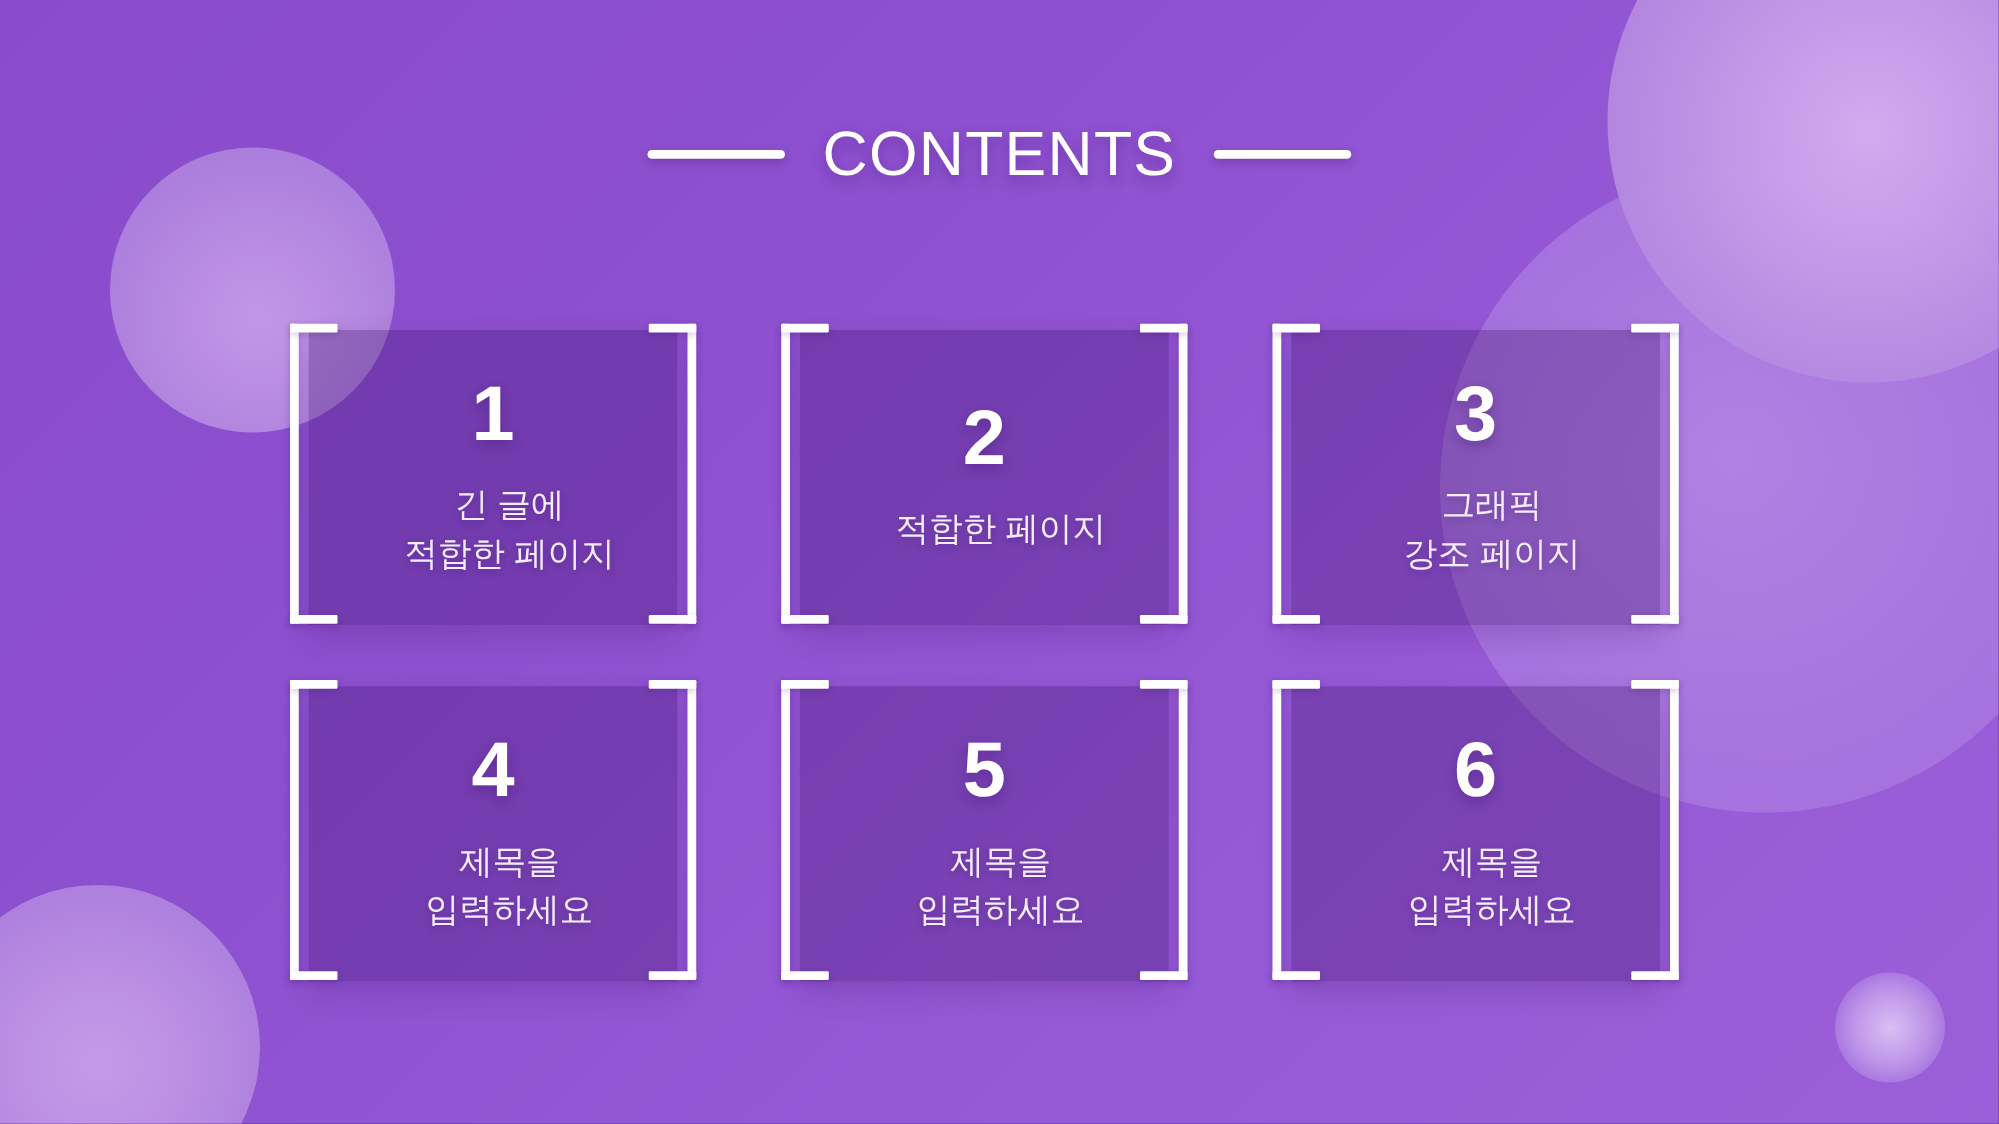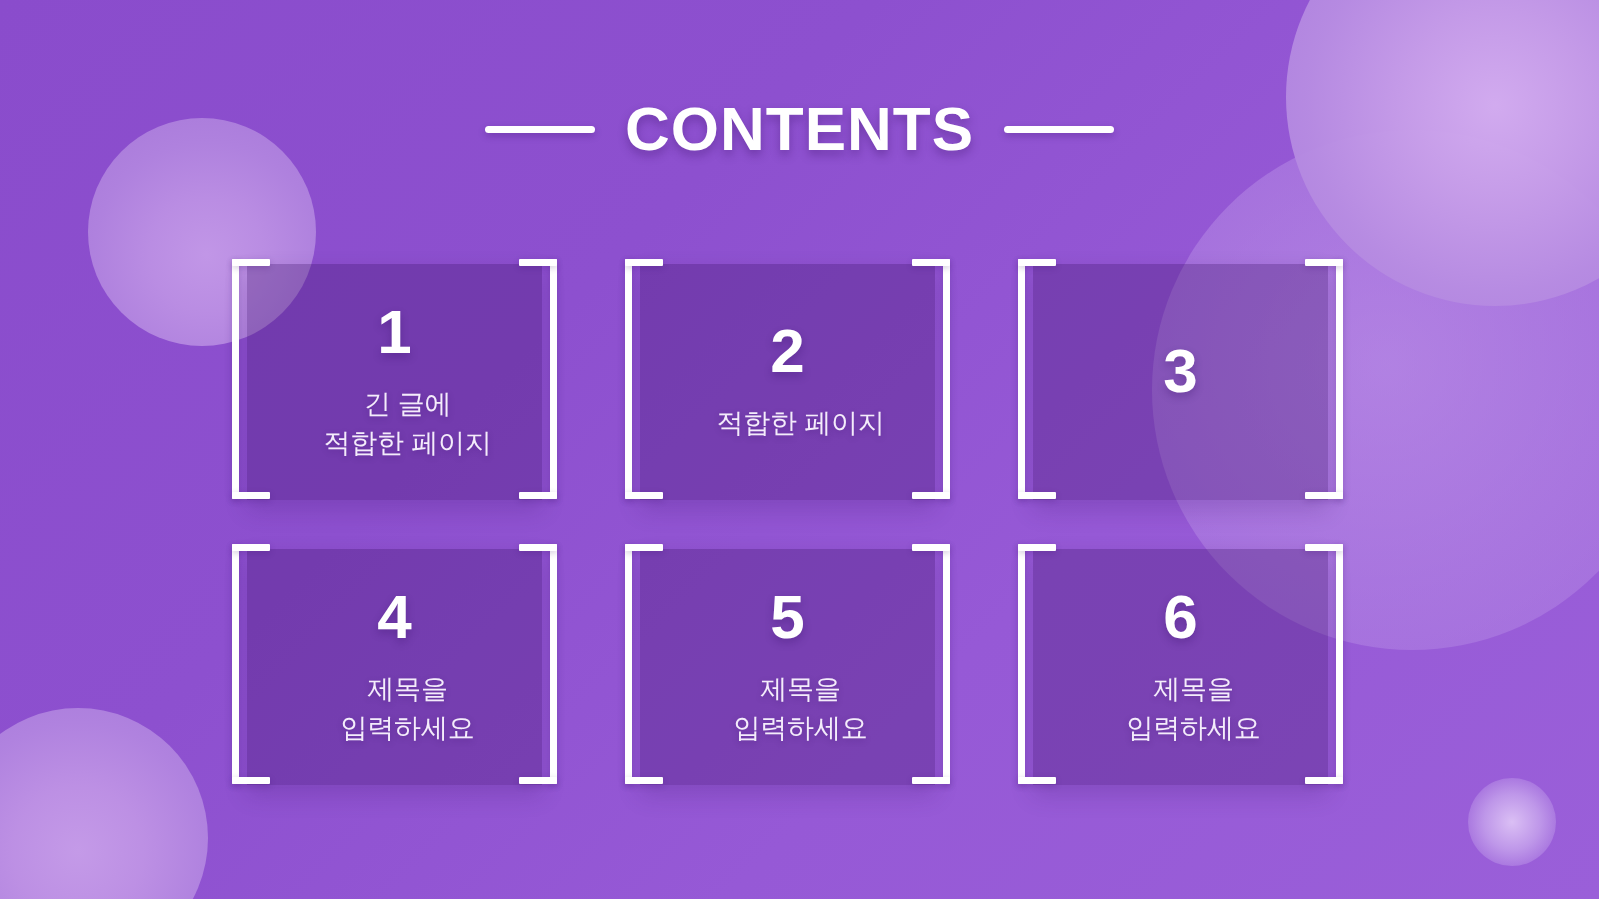--- a/index.html
+++ b/index.html
@@ -92,22 +92,22 @@
   }
   .rule {
     width: 110px;
     height: 7px;
     border-radius: 4px;
     background: #ffffff;
     box-shadow: 0 3px 7px rgba(60,20,105,.30);
   }
   .title {
     color: #ffffff;
-    font-size: 62px;
-    font-weight: bold;
+    font-size: 50px;
+    font-weight: normal;
     letter-spacing: 1px;
     line-height: 1;
     white-space: nowrap;
     text-shadow: 0 5px 10px rgba(62,22,108,.38);
   }
 
   
   .grid {
     position: absolute;
     left: 232px;
@@ -251,20 +251,24 @@
     <div class="card">
       <div class="card-panel"></div>
       <div class="rail rail-left"></div>
       <div class="rail rail-right"></div>
       <div class="arm arm-tl"></div>
       <div class="arm arm-bl"></div>
       <div class="arm arm-tr"></div>
       <div class="arm arm-br"></div>
       <div class="card-content">
         <div class="card-number">3</div>
+        <div class="card-label">
+          <span>그래픽</span>
+          <span>강조 페이지</span>
+        </div>
       </div>
     </div>
 
     <div class="card">
       <div class="card-panel"></div>
       <div class="rail rail-left"></div>
       <div class="rail rail-right"></div>
       <div class="arm arm-tl"></div>
       <div class="arm arm-bl"></div>
       <div class="arm arm-tr"></div>

